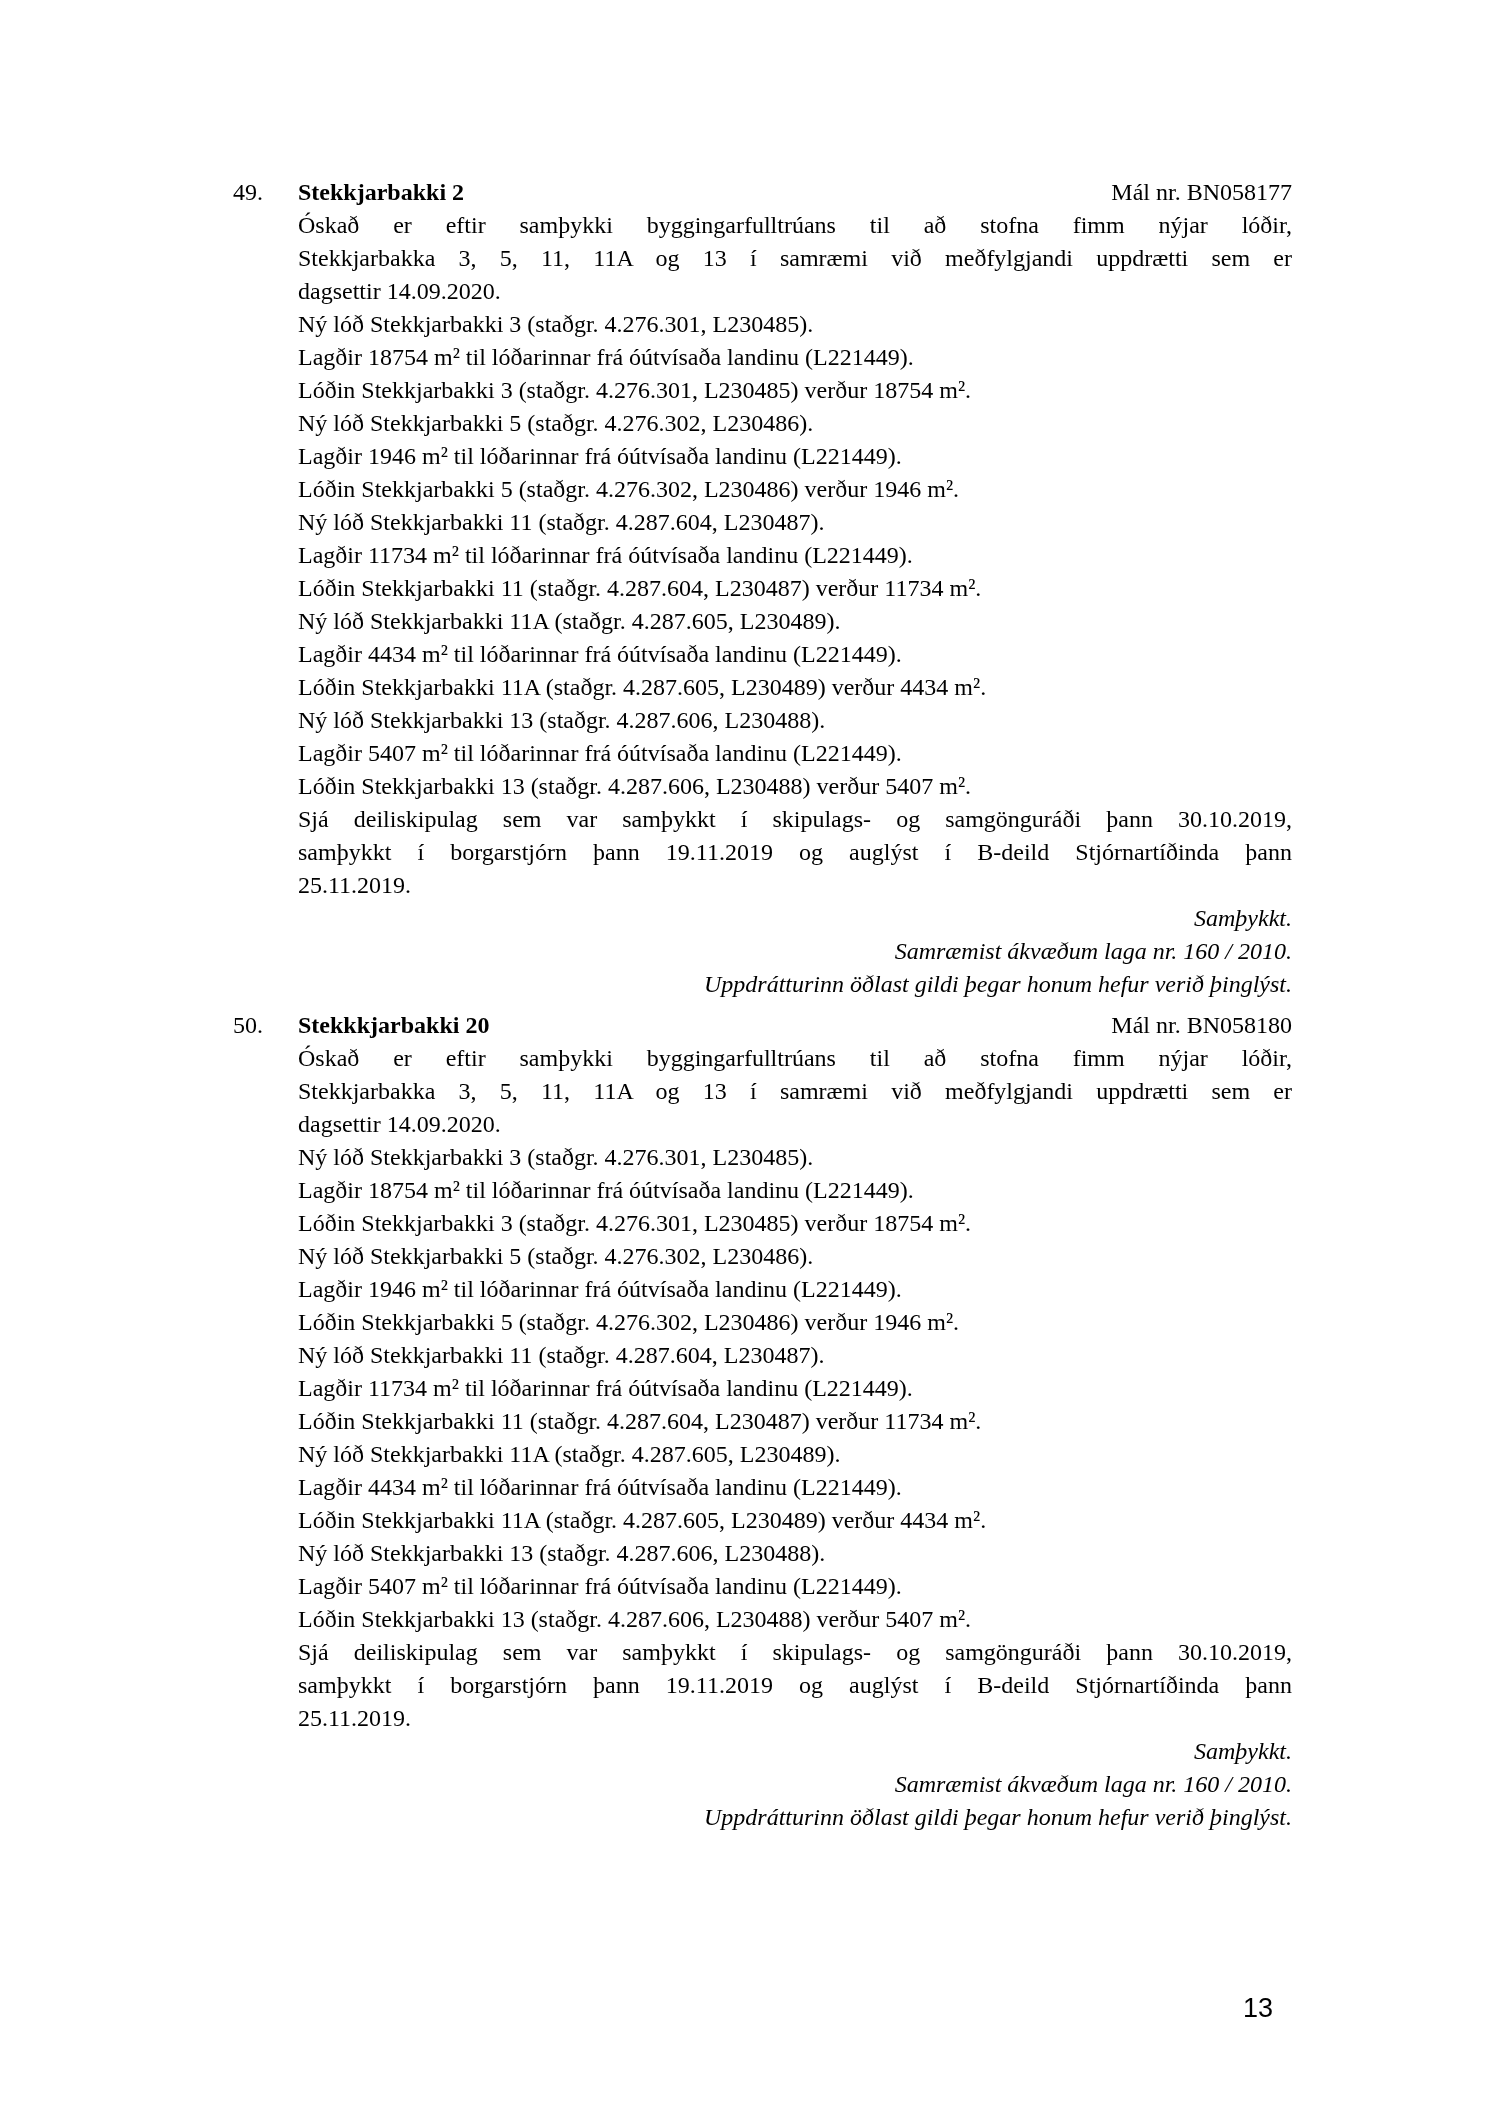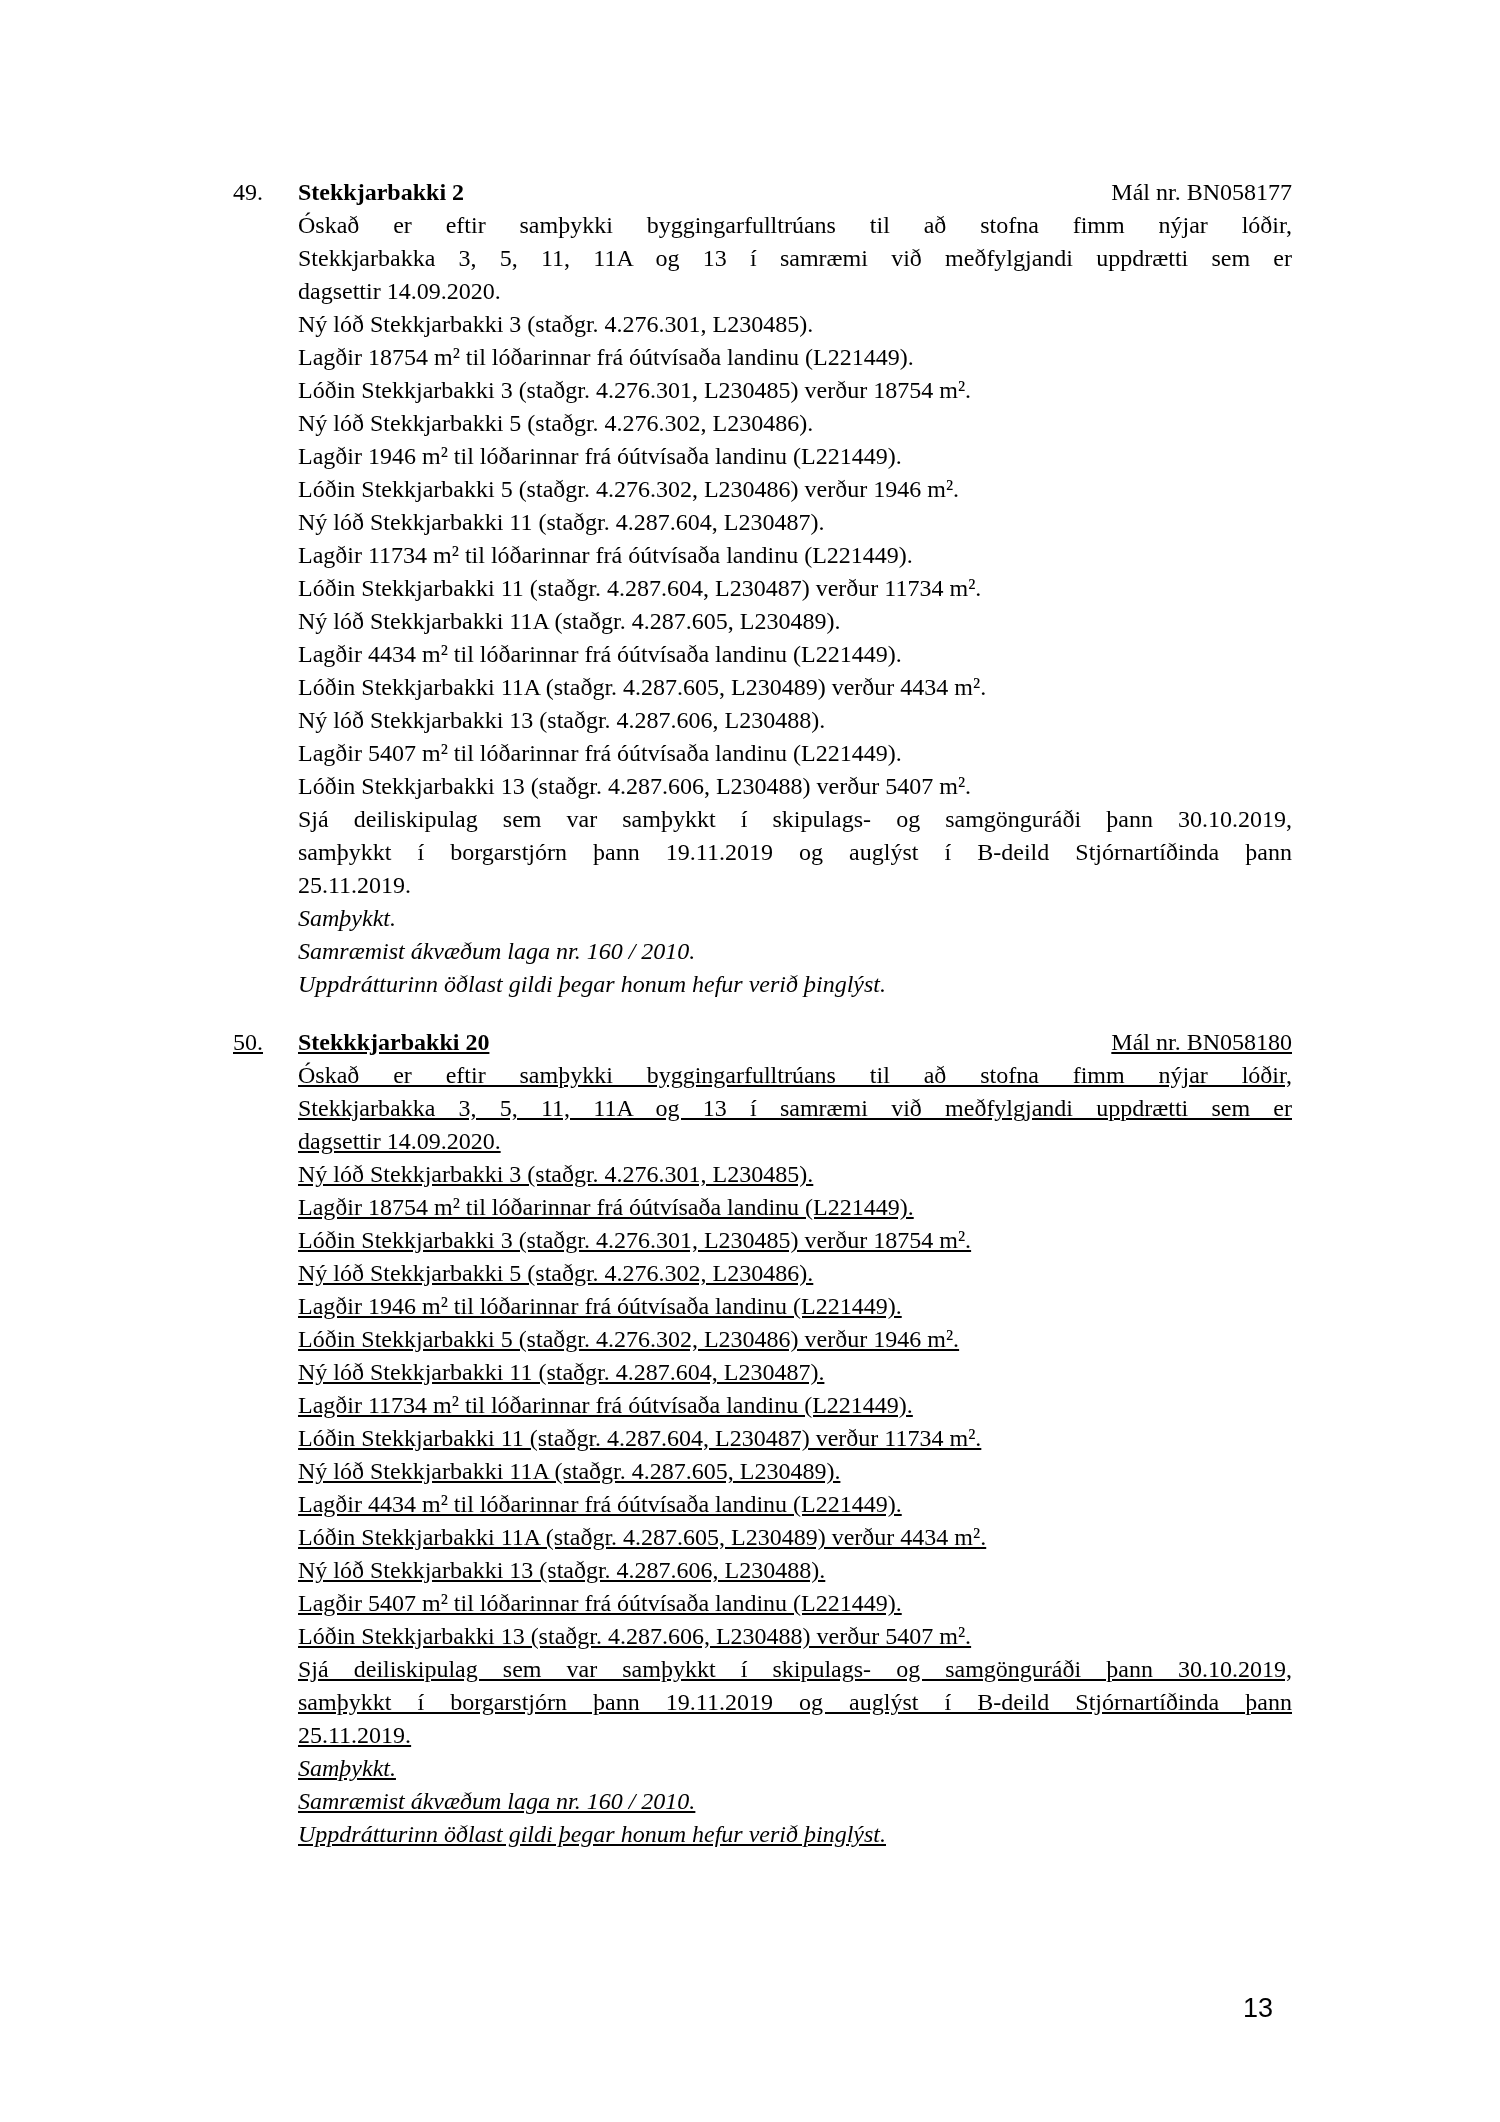--- a/index.html
+++ b/index.html
@@ -18,22 +18,21 @@
     line-height: 33px;
     overflow: hidden;
   }
   .content {
     position: absolute;
     left: 233px;
     top: 176px;
     width: 1059px;
   }
   .section + .section {
-    margin-top: 25px;
-    text-decoration: underline;
+    margin-top: 8px;
   }
   .heading-row {
     display: flex;
     align-items: baseline;
   }
   .sec-num {
     width: 65px;
     flex: 0 0 65px;
   }
   .sec-title {
@@ -49,20 +48,21 @@
   }
   .line {
     white-space: normal;
   }
   .line.just {
     text-align: justify;
     text-align-last: justify;
   }
   .italic .line {
     font-style: italic;
+    text-align: right;
   }
   .page-number {
     position: absolute;
     left: 1243px;
     top: 1993px;
     font-family: "Liberation Sans", "DejaVu Sans", sans-serif;
     font-size: 27px;
     line-height: 30px;
   }
 </style>

